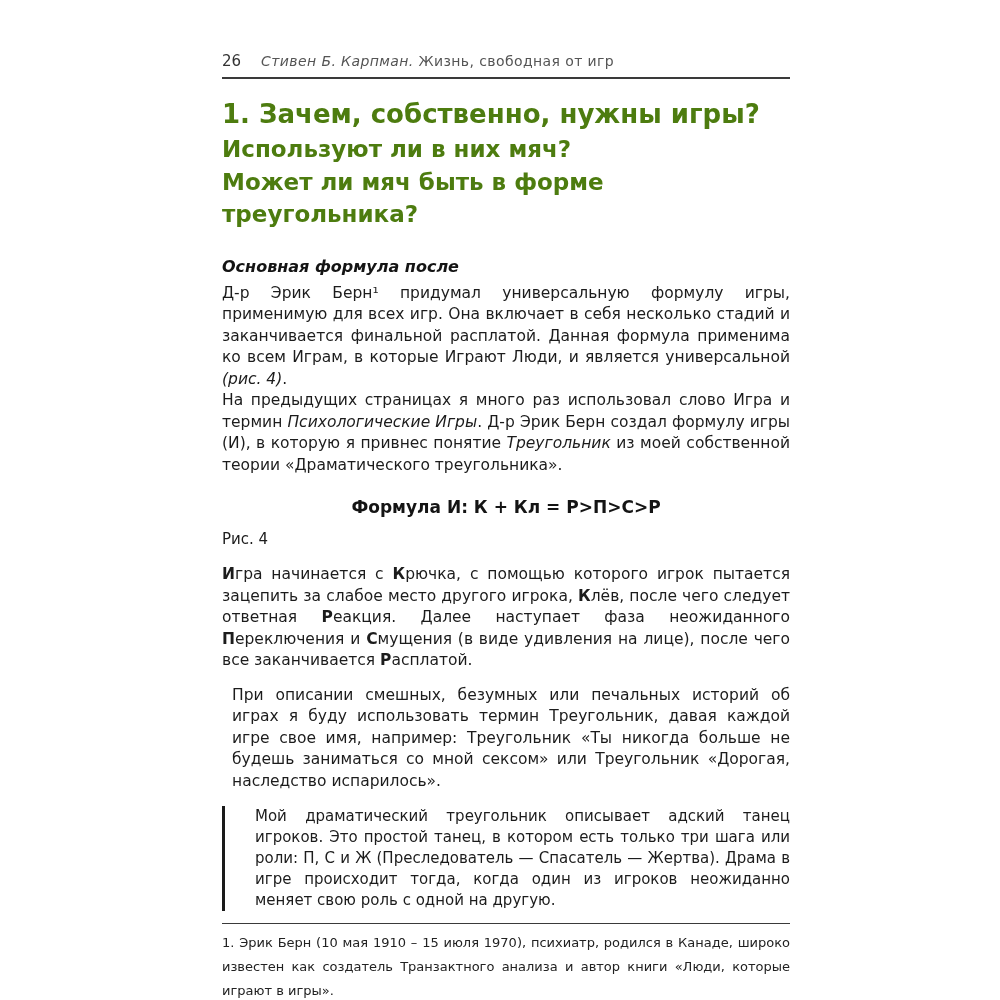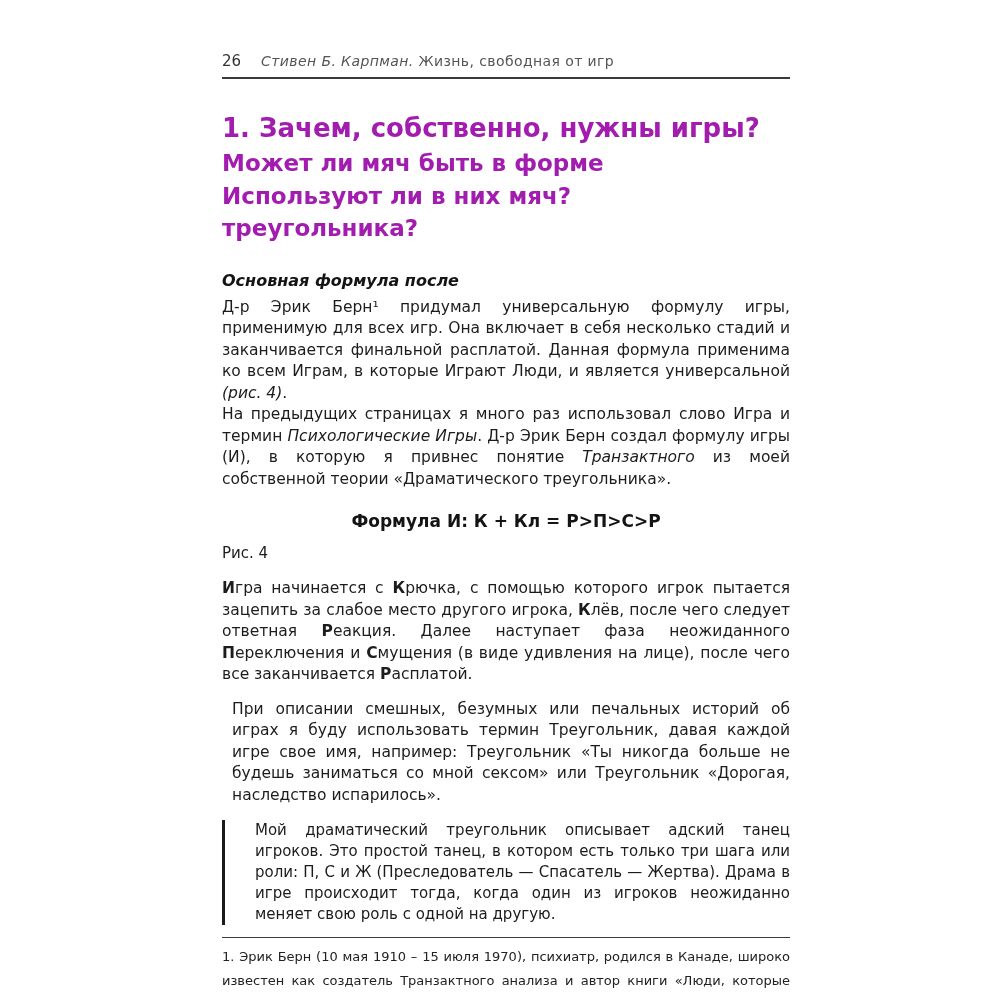--- a/index.html
+++ b/index.html
@@ -22,21 +22,21 @@
   .header {
     display:flex;
     align-items:baseline;
     gap:20px;
     border-bottom:2px solid #3a3a3a;
     padding-bottom:7px;
   }
   .pagenum { font-size:15px; color:#333; }
   .running { font-size:14px; color:#555; letter-spacing:0.4px; }
 
-  .title { margin-top:32px; color:#a21caf; font-weight:700; }
+  .title { margin-top:18px; color:#4d7c0f; font-weight:700; }
   .title span { display:block; }
   .t1 { font-size:26px; line-height:1.38; }
   .t2 { font-size:23px; line-height:1.42; }
 
   .subheading {
     margin-top:26px;
     margin-bottom:7px;
     font-size:16px;
     font-weight:700;
     font-style:italic;
@@ -96,29 +96,29 @@
 
 <div class="page">
 
   <div class="header">
     <span class="pagenum">26</span>
     <span class="running"><span class="i">Стивен Б. Карпман.</span><span> Жизнь, свободная от игр</span></span>
   </div>
 
   <h1 class="title">
     <span class="t1">1. Зачем, собственно, нужны игры?</span>
+    <span class="t2">Используют ли в них мяч?</span>
     <span class="t2">Может ли мяч быть в форме</span>
-    <span class="t2">Используют ли в них мяч?</span>
     <span class="t2">треугольника?</span>
   </h1>
 
   <h2 class="subheading">Основная формула после</h2>
 
   <p class="body-par"><span>Д-р Эрик Берн¹ придумал универсальную формулу игры, применимую для всех игр. Она включает в себя несколько стадий и заканчивается финальной расплатой. Данная формула применима ко всем Играм, в которые Играют Люди, и является универсальной </span><span class="i">(рис. 4)</span><span>.</span></p>
-  <p class="body-par"><span>На предыдущих страницах я много раз использовал слово Игра и термин </span><span class="i">Психологические Игры</span><span>. Д-р Эрик Берн создал формулу игры (И), в которую я привнес понятие </span><span class="i">Транзактного</span><span> из моей собственной теории «Драматического треугольника».</span></p>
+  <p class="body-par"><span>На предыдущих страницах я много раз использовал слово Игра и термин </span><span class="i">Психологические Игры</span><span>. Д-р Эрик Берн создал формулу игры (И), в которую я привнес понятие </span><span class="i">Треугольник</span><span> из моей собственной теории «Драматического треугольника».</span></p>
 
   <div class="formula">Формула И: К + Кл = Р&gt;П&gt;С&gt;Р</div>
   <div class="fig-caption">Рис. 4</div>
 
   <p class="body-par"><span class="b">И</span><span>гра начинается с </span><span class="b">К</span><span>рючка, с помощью которого игрок пытается зацепить за слабое место другого игрока, </span><span class="b">К</span><span>лёв, после чего следует ответная </span><span class="b">Р</span><span>еакция. Далее наступает фаза неожиданного </span><span class="b">П</span><span>ереключения и </span><span class="b">С</span><span>мущения (в виде удивления на лице), после чего все заканчивается </span><span class="b">Р</span><span>асплатой.</span></p>
   <p class="body-par spaced">При описании смешных, безумных или печальных историй об играх я буду использовать термин Треугольник, давая каждой игре свое имя, например: Треугольник «Ты никогда больше не будешь заниматься со мной сексом» или Треугольник «Дорогая, наследство испарилось».</p>
 
   <blockquote class="quote">Мой драматический треугольник описывает адский танец игроков. Это простой танец, в котором есть только три шага или роли: П, С и Ж (Преследователь — Спасатель — Жертва). Драма в игре происходит тогда, когда один из игроков неожиданно меняет свою роль с одной на другую.</blockquote>
 
   <div class="footnote">

